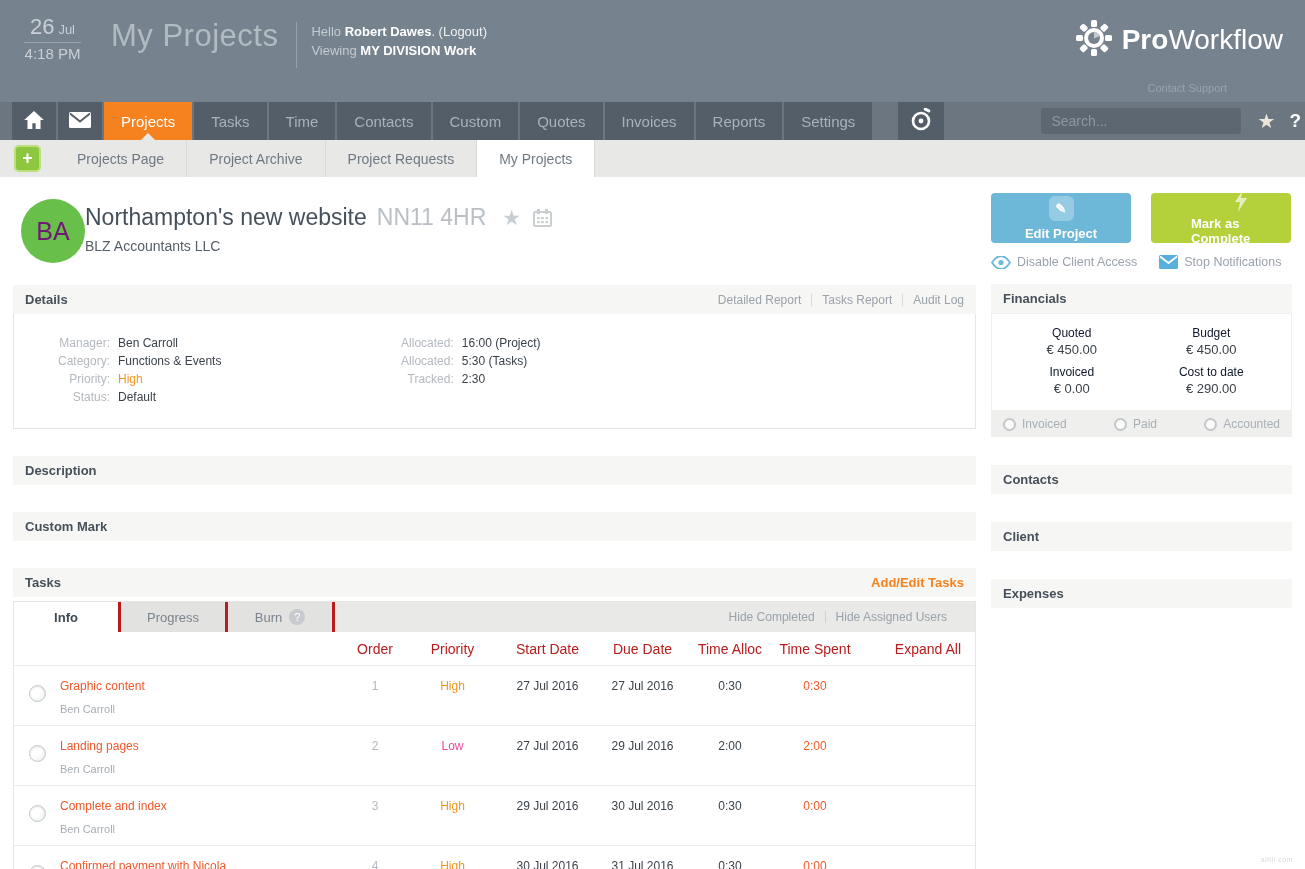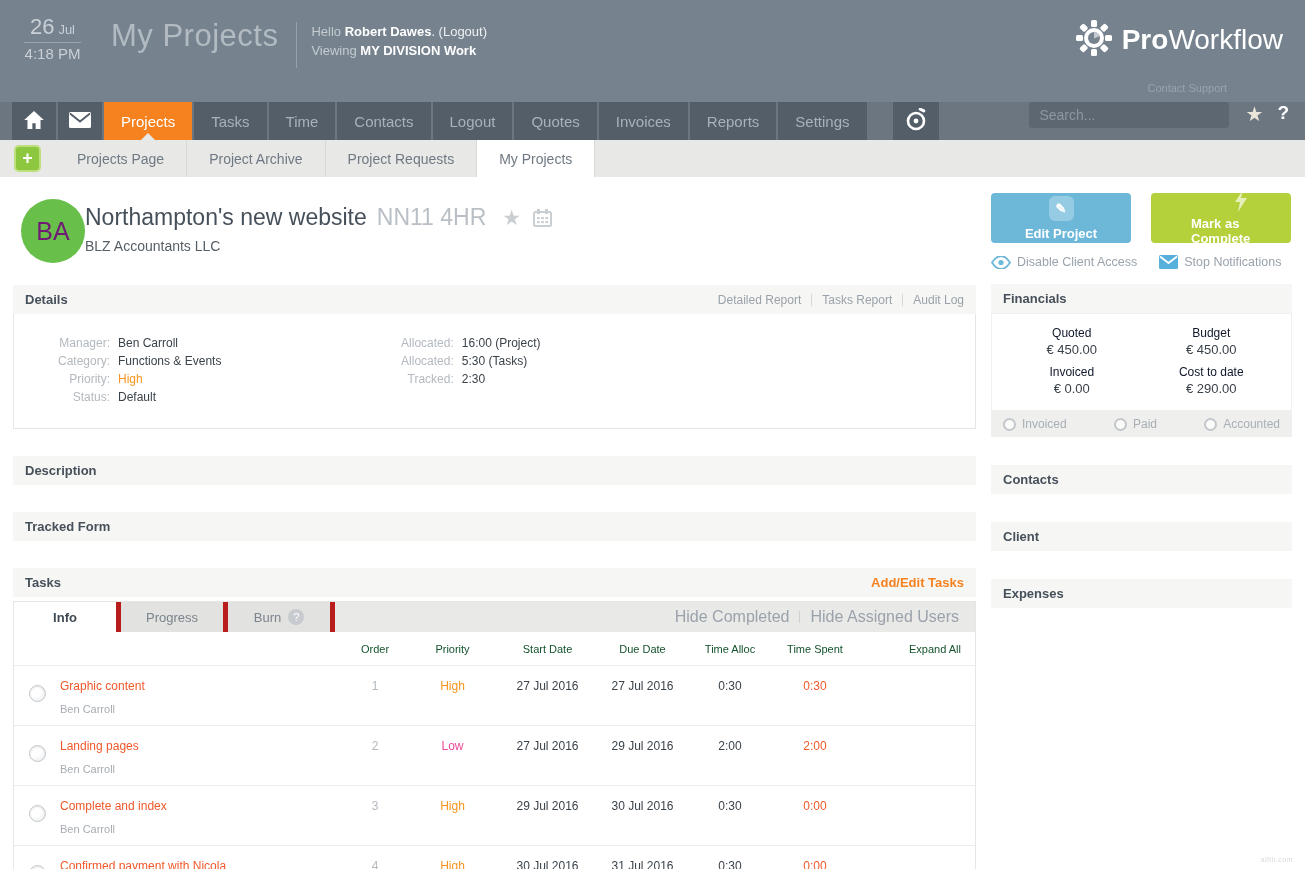--- a/index.html
+++ b/index.html
@@ -29,21 +29,21 @@
 
   
   .nav-bar { height:38px; background:#6b7680; display:flex; align-items:stretch; padding-left:12px; }
   .nav-tab { background:#545e68; margin-right:2px; color:#a9b1b9; font-size:15px;
              display:flex; align-items:center; padding:0 17px; cursor:pointer; }
   .nav-tab.icon-tab { width:44px; justify-content:center; padding:0; }
   .nav-tab.active { background:#f5821f; color:#fff; position:relative; }
   .nav-tab.active::after { content:""; position:absolute; bottom:0; left:50%; margin-left:-7px;
              border-left:7px solid transparent; border-right:7px solid transparent; border-bottom:7px solid #e8e8e6; }
   .nav-tab.timer-tab { margin-left:24px; width:46px; justify-content:center; padding:0; }
-  .nav-right { margin-left:auto; display:flex; align-items:flex-start; padding-right:16px; }
+  .nav-right { margin-left:auto; display:flex; align-items:center; padding-right:4px; }
   .search-input { width:200px; height:26px; background:#5d6772; border:none; border-radius:3px;
              color:#d6dbdf; padding:0 10px; font-size:14px; font-family:"Liberation Sans",sans-serif; }
   .search-input::placeholder { color:#8d97a1; }
   .nav-star { color:#ece5da; font-size:20px; margin:0 14px 0 16px; cursor:pointer; }
   .nav-help { color:#fff; font-weight:bold; font-size:19px; cursor:pointer; }
 
   
   .sub-nav { height:37px; background:#e8e8e6; display:flex; align-items:stretch; padding-left:14px; }
   .add-btn { align-self:center; width:27px; height:27px; background:#8dc63f; border:2px solid #bedf7d;
              border-radius:5px; color:#fff; font-size:18px; font-weight:bold; line-height:22px;
@@ -86,30 +86,30 @@
   .dcol-1 .dlabel { width:72px; } .dcol-2 .dlabel { width:48px; } .dcol-3 .dlabel { width:78px; }
   .dvalue { color:#3a424a; margin-left:8px; }
 
   .section-hdr { margin-top:27px; }
 
   
   .tasks-link { color:#f5821f; font-weight:bold; font-size:13px; cursor:pointer; }
   .tasks-box { border:1px solid #e6e6e4; margin-top:4px; background:#fff; }
   .task-tabs { background:#e9e9e7; height:30px; display:flex; align-items:stretch; }
   .task-tab { width:107px; display:flex; align-items:center; justify-content:center;
-              font-size:13px; color:#7b848d; background:#e2e2e0; border-right:5px solid #b91c1c; cursor:pointer; }
+              font-size:13px; color:#7b848d; background:#e2e2e0; border-right:3px solid #b91c1c; cursor:pointer; }
   .task-tab.active { background:#fff; font-weight:bold; color:#3f4a54; }
   .help-circle { width:16px; height:16px; border-radius:50%; background:#c7cbcf; color:#fff; font-size:11px;
                  display:flex; align-items:center; justify-content:center; margin-left:7px; }
   .task-filters { margin-left:auto; align-self:center; display:flex; align-items:center;
-                  color:#9aa2ab; font-size:16px; padding-right:16px; }
+                  color:#9aa2ab; font-size:12px; padding-right:28px; }
   .task-filters .sep { width:1px; height:12px; background:#d0d0ce; margin:0 10px; }
 
   .tgrid { display:grid; grid-template-columns:46px 1fr 60px 95px 95px 95px 80px 90px 115px; }
-  .t-colhead { height:33px; align-items:center; color:#14532d; font-size:11px; }
+  .t-colhead { height:33px; align-items:center; color:#b91c1c; font-size:14px; }
   .t-colhead > div { text-align:center; }
   .t-colhead .c-name { text-align:left; }
   .t-colhead .c-expand { text-align:right; padding-right:14px; cursor:pointer; }
 
   .task-row { border-top:1px solid #ececea; min-height:50px; align-items:start; padding:13px 0 10px; }
   .row-check { display:flex; justify-content:center; }
   .circle-check { width:17px; height:17px; border-radius:50%; border:1px solid #c3c8cc;
                   background:radial-gradient(circle at 35% 30%, #ffffff 40%, #e8eaec); cursor:pointer;
                   box-shadow:inset 0 1px 2px rgba(0,0,0,.12); margin-top:6px; }
   .task-name { color:#f0582a; font-size:12px; cursor:pointer; }
@@ -196,21 +196,21 @@
       <svg width="22" height="16" viewBox="0 0 22 16">
           <rect width="22" height="16" rx="1.5" fill="#ffffff"></rect>
           <path d="M1 1.5 L11 9.5 L21 1.5" fill="none" stroke="#545e68" stroke-width="2"></path>
         </svg>
     </span>
   </div>
   <div class="nav-tab active">Projects</div>
   <div class="nav-tab">Tasks</div>
   <div class="nav-tab">Time</div>
   <div class="nav-tab">Contacts</div>
-  <div class="nav-tab">Logout</div>
+  <div class="nav-tab">Custom</div>
   <div class="nav-tab">Quotes</div>
   <div class="nav-tab">Invoices</div>
   <div class="nav-tab">Reports</div>
   <div class="nav-tab">Settings</div>
   <div class="nav-tab timer-tab">
     <span>
       <svg width="22" height="24" viewBox="0 0 22 24">
         <circle cx="11" cy="13" r="8" fill="none" stroke="#ffffff" stroke-width="2.6"></circle>
         <circle cx="11" cy="13" r="2.4" fill="#ffffff"></circle>
         <rect x="13.5" y="0.5" width="7" height="3" rx="1.5" fill="#ffffff" transform="rotate(25 17 2)"></rect>
@@ -305,21 +305,21 @@
             <span class="dlabel">Tracked:</span>
             <span class="dvalue">2:30</span>
           </div>
       </div>
     </div>
 
     <div class="panel-hdr section-hdr">
       <span>Description</span>
     </div>
     <div class="panel-hdr section-hdr">
-      <span>Tracked Form</span>
+      <span>Custom Mark</span>
     </div>
 
     <div class="panel-hdr section-hdr">
       <span>Tasks</span>
       <span class="tasks-link">Add/Edit Tasks</span>
     </div>
     <div class="tasks-box">
       <div class="task-tabs">
         <div class="task-tab active">Info</div>
         <div class="task-tab">Progress</div>

